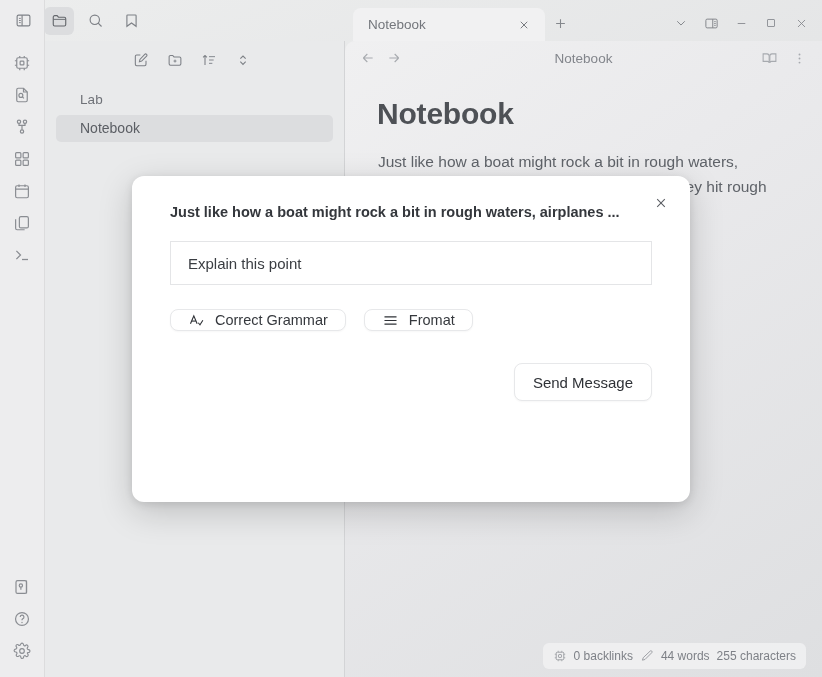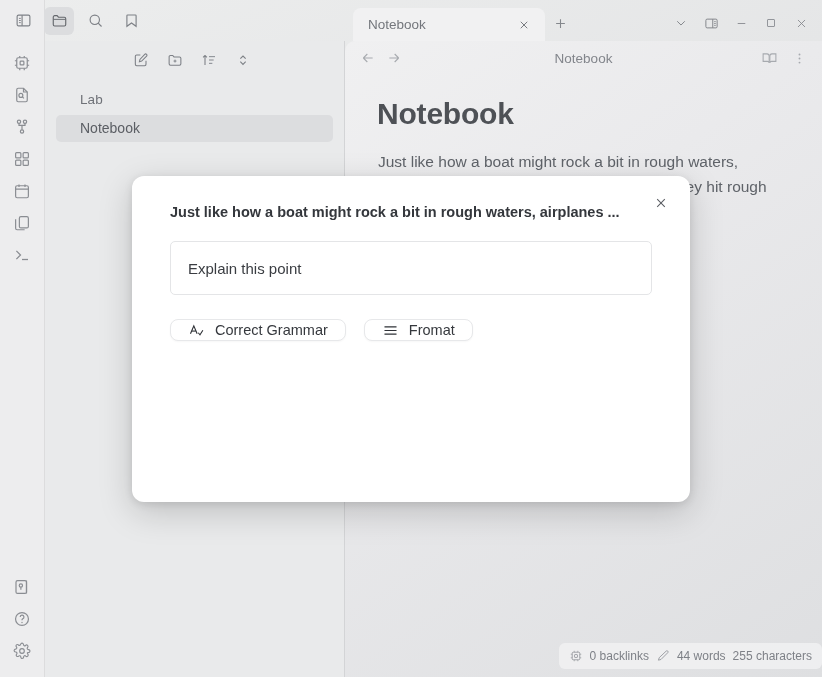--- a/index.html
+++ b/index.html
@@ -123,21 +123,21 @@
     font-size: 30px; font-weight: 700; color: #4e5156;
     letter-spacing: -0.2px; margin-bottom: 18px;
   }
   .doc p {
     font-size: 15.5px; line-height: 25px; color: #5f6369;
     padding-left: 1px;
   }
 
   
   .statusbar {
-    position: absolute; right: 0; bottom: 8px;
+    position: absolute; right: 16px; bottom: 8px;
     height: 26px; display:flex; align-items:center; gap: 7px;
     padding: 0 10px;
     background: rgba(241,241,242,.85);
     border-radius: 6px;
     font-size: 12px; color: #7e8187;
   }
   .statusbar .sb-icon { display:flex; align-items:center; color:#93969b; }
 
   
   .overlay {
@@ -162,22 +162,22 @@
   }
   .modal-head-icon { display:flex; align-items:center; color:#3f4247; }
   .modal-head-title {
     font-size: 17px; font-weight: 700; color: #e0a44f; letter-spacing:.1px;
   }
   .modal-quote {
     font-size: 14.5px; font-weight: 700; color: #34373c;
     margin-bottom: 21px; white-space: nowrap;
   }
   .prompt-box {
-    width: 100%; height: 54px;
-    border: 1px solid #e4e5e7; border-radius: 5px;
+    width: 100%; height: 44px;
+    border: 1px solid #e4e5e7; border-radius: 0;
     display:flex; align-items:center; padding: 0 17px;
     font-size: 15px; color: #3a3d42;
     cursor: text; background:#fff;
   }
   .actions { display:flex; gap: 18px; margin-top: 24px; }
   .action-btn {
     height: 22px; padding: 0 17px;
     border: 1px solid #e7e8ea; border-radius: 8px; background:#fff;
     display:flex; align-items:center; gap:10px;
     font-size: 14.5px; color:#35383d; cursor:pointer;
@@ -516,17 +516,22 @@
         <div class="action-btn">
           <span class="action-icon">
             <svg width="17" height="17" viewBox="0 0 24 24" fill="none" stroke="currentColor" stroke-width="1.7">
               <path d="M3.5 7h17M3.5 12h17M3.5 17h17"></path>
             </svg>
           </span>
           <span>Fromat</span>
         </div>
       </div>
 
+      <div class="send-row">
+        <div class="send-btn">
+          <span>Send Message</span>
+        </div>
+      </div>
 
     </div>
   </div>
 
 </div>
 
 </body></html>

